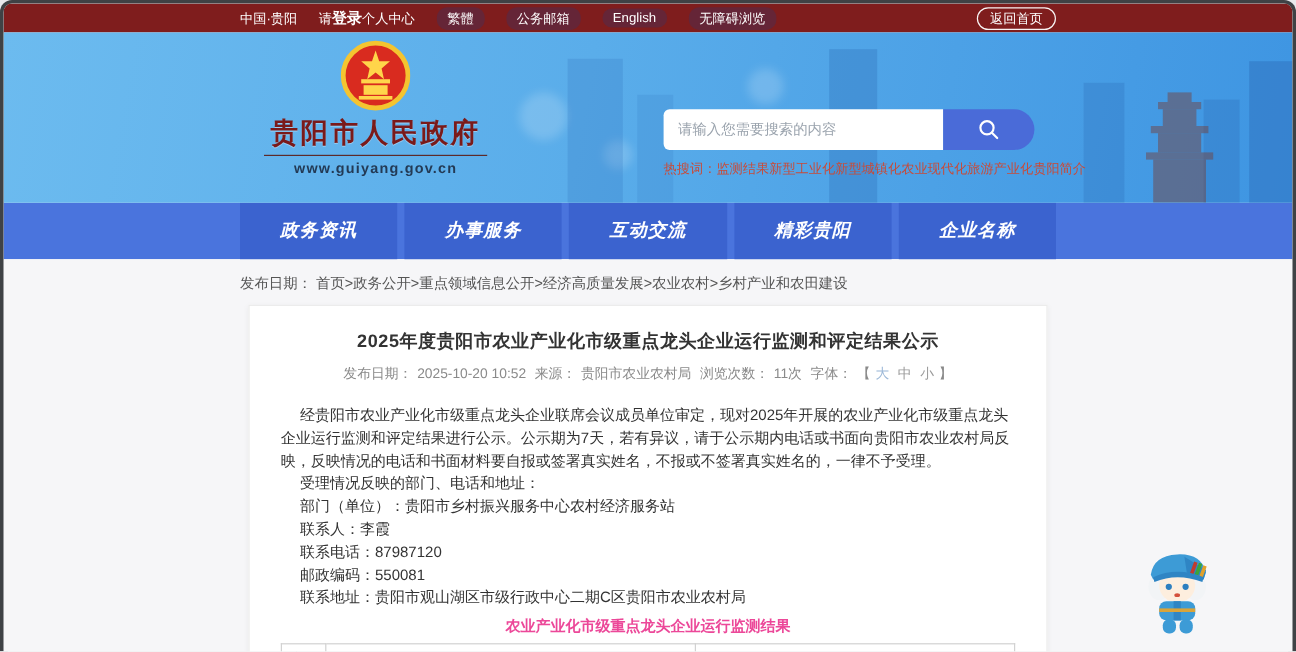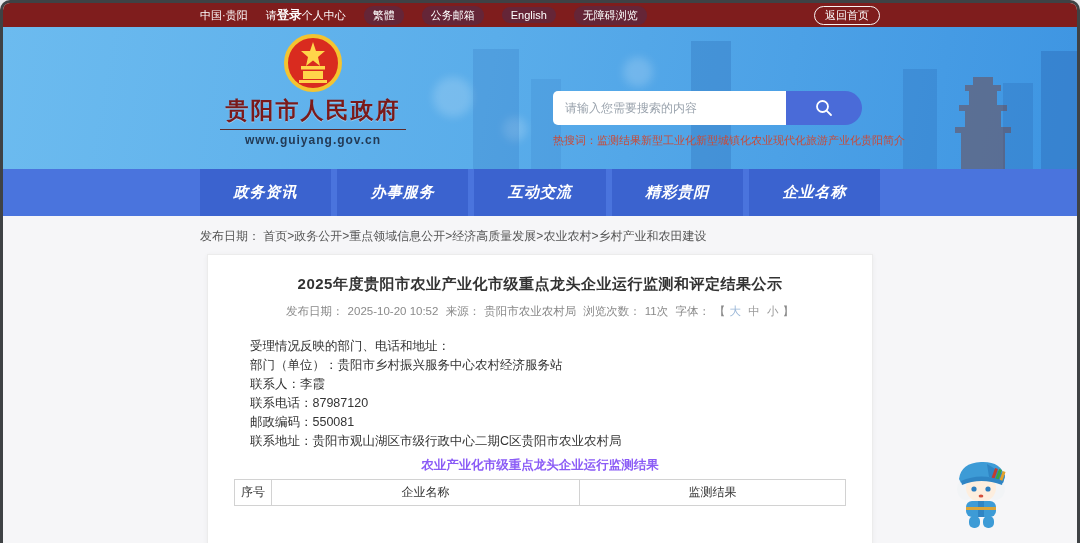--- a/index.html
+++ b/index.html
@@ -59,21 +59,21 @@
           box-shadow:0 1px 5px rgba(0,0,0,0.05); padding:20px 26px 30px; min-height:300px; }
   .art-title { text-align:center; font-size:15px; font-weight:bold; color:#333; letter-spacing:0.5px; }
   .art-meta { text-align:center; font-size:11.5px; color:#8a8a8a; margin-top:10px; padding-bottom:9px; }
   .art-meta span { margin:12px 2px; }
   .fs-big { color:#9cb8d8; cursor:pointer; }
   .fs-mid,.fs-small { color:#9a9a9a; cursor:pointer; }
 
   .art-body { margin-top:9px; font-size:12.5px; color:#333; line-height:19px; }
   .art-body p { text-indent:16px; }
 
-  .tbl-caption { text-align:center; font-size:12.5px; font-weight:bold; color:#8b5cf6; margin-top:6px; }
+  .tbl-caption { text-align:center; font-size:12.5px; font-weight:bold; color:#ec4899; margin-top:6px; }
   table.results { border-collapse:collapse; width:100%; margin-top:5px; table-layout:fixed; }
   table.results th, table.results td { border:1px solid #d2d2d2; font-size:12px; color:#333;
           font-weight:normal; text-align:center; height:26px; padding:2px; }
   col.c-idx { width:37px; } col.c-name { width:308px; }
 
   
   .mascot { position:absolute; right:66px; bottom:12px; cursor:pointer; }
 </style>
 </head>
 <body>
@@ -174,20 +174,21 @@
       <div class="art-title">2025年度贵阳市农业产业化市级重点龙头企业运行监测和评定结果公示</div>
 
       <div class="art-meta">
         <span>发布日期：</span><span>2025-10-20 10:52</span>
         <span>来源：</span><span>贵阳市农业农村局</span>
         <span>浏览次数：</span><span>11次</span>
         <span>字体：</span><span>【</span><span class="fs-big">大</span> <span class="fs-mid">中</span> <span class="fs-small">小</span><span>】</span>
       </div>
 
       <div class="art-body">
+        <p>经贵阳市农业产业化市级重点龙头企业联席会议成员单位审定，现对2025年开展的农业产业化市级重点龙头企业运行监测和评定结果进行公示。公示期为7天，若有异议，请于公示期内电话或书面向贵阳市农业农村局反映，反映情况的电话和书面材料要自报或签署真实姓名，不报或不签署真实姓名的，一律不予受理。</p>
         <p>受理情况反映的部门、电话和地址：</p>
         <p>部门（单位）：贵阳市乡村振兴服务中心农村经济服务站</p>
         <p>联系人：李霞</p>
         <p>联系电话：87987120</p>
         <p>邮政编码：550081</p>
         <p>联系地址：贵阳市观山湖区市级行政中心二期C区贵阳市农业农村局</p>
       </div>
 
       <div class="tbl-caption">农业产业化市级重点龙头企业运行监测结果</div>
 

